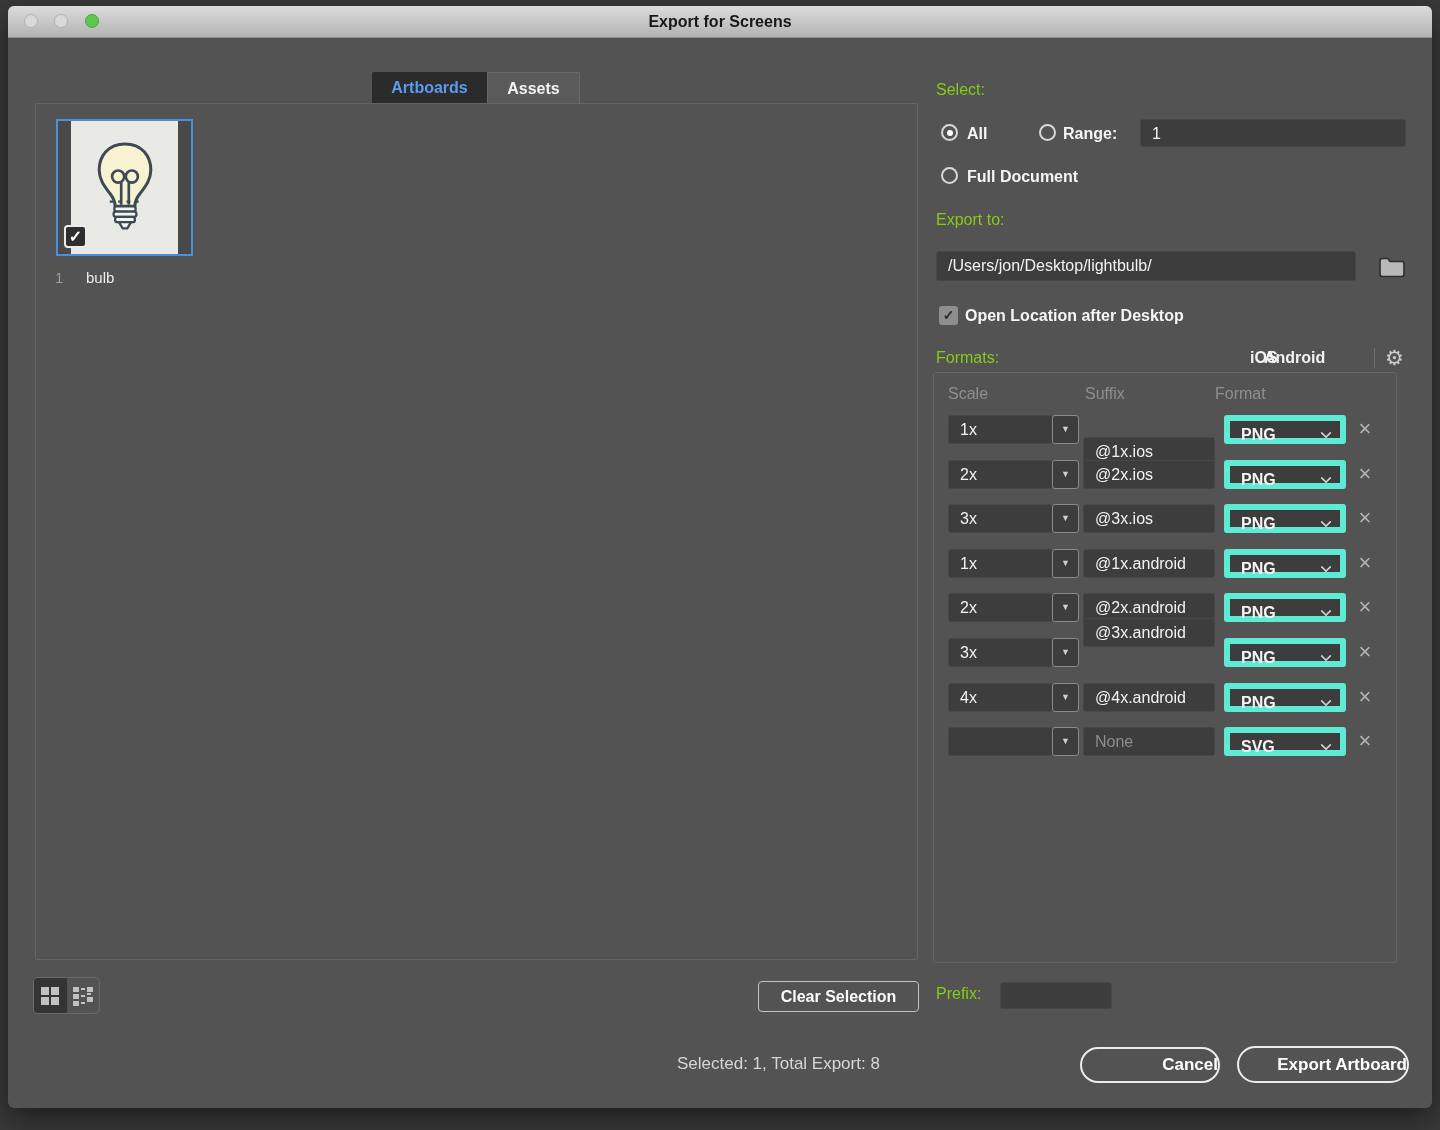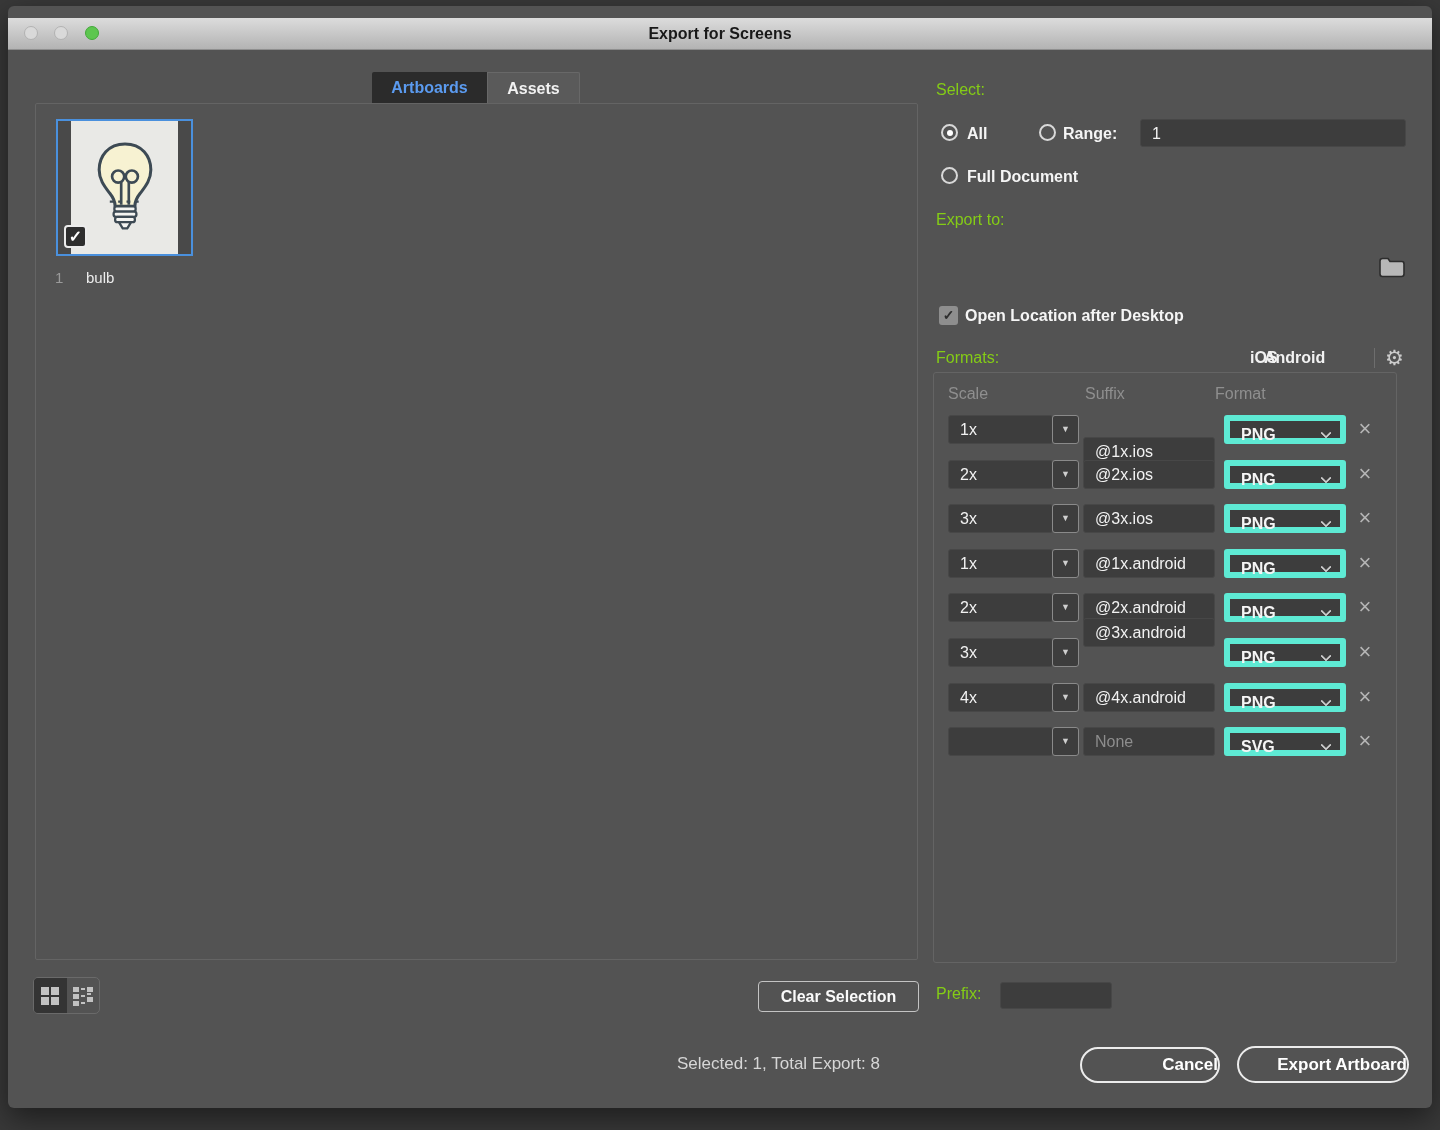--- a/index.html
+++ b/index.html
@@ -6,21 +6,21 @@
   html,body { width:1440px; height:1130px; background:#393939; font-family:"Liberation Sans", sans-serif; overflow:hidden; }
 
   .dialog {
     position:absolute; left:8px; top:6px; width:1424px; height:1102px;
     background:#535353; border-radius:6px; overflow:hidden;
     box-shadow:0 10px 30px rgba(0,0,0,.5);
   }
 
   
   .titlebar {
-    position:absolute; left:0; top:12px; width:100%; height:32px;
+    position:absolute; left:0; top:0; width:100%; height:32px;
     background:linear-gradient(#dcdcdc, #b3b3b3);
     border-bottom:1px solid #8f8f8f;
   }
   .titlebar-title {
     position:absolute; width:100%; text-align:center; top:7px;
     font-size:16px; font-weight:bold; color:#181818;
   }
   .light { position:absolute; top:8px; width:14px; height:14px; border-radius:50%; }
   .light.gray  { background:#d9d9d9; border:1px solid #b2b2b2; }
   .light.green { background:#5dc64f; border:1px solid #43a83a; }
@@ -189,20 +189,21 @@
   <div class="lbl" style="left:928px; top:75px;">Select:</div>
   <div class="radio sel" style="left:933px; top:118px;"></div>
   <div class="lbl-bold" style="left:959px; top:119px;">All</div>
   <div class="radio" style="left:1031px; top:118px;"></div>
   <div class="lbl-bold" style="left:1055px; top:119px;">Range:</div>
   <div class="tinput" style="left:1132px; top:113px; width:266px; height:28px;">1</div>
   <div class="radio" style="left:933px; top:161px;"></div>
   <div class="lbl-bold" style="left:959px; top:162px;">Full Document</div>
 
   <div class="lbl" style="left:928px; top:205px;">Export to:</div>
+  <div class="tinput" style="left:928px; top:245px; width:420px; height:30px; line-height:28px;">/Users/jon/Desktop/lightbulb/</div>
   <svg class="folder-icon" style="left:1370px; top:250px;" width="28" height="23" viewBox="0 0 28 23">
     <path d="M2 5 C2 3.5 3 2.5 4.5 2.5 L10 2.5 L12 5.5 L24 5.5 C25.5 5.5 26 6.5 26 8 L26 18 C26 19.5 25 20.5 23.5 20.5 L4.5 20.5 C3 20.5 2 19.5 2 18 Z" fill="#b8b8b8" stroke="#2d2d2d" stroke-width="1.6"></path>
   </svg>
 
   <div class="checkbox-gray" style="left:931px; top:300px;">✓</div>
   <div class="lbl-bold" style="left:957px; top:301px;">Open Location after Desktop</div>
 
   <div class="lbl" style="left:928px; top:343px;">Formats:</div>
   <div class="fmt-links" style="left:1242px; top:343px;">iOS</div>
   <div class="fmt-links" style="left:1256px; top:343px;">Android</div>

